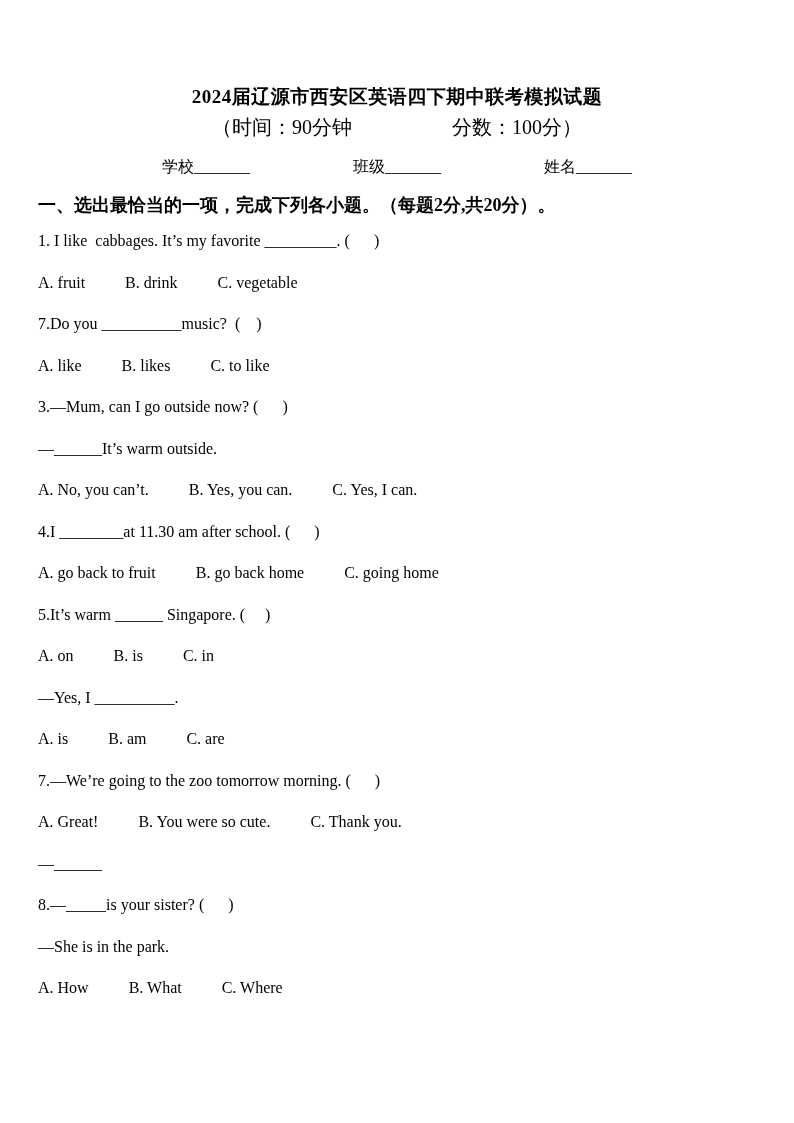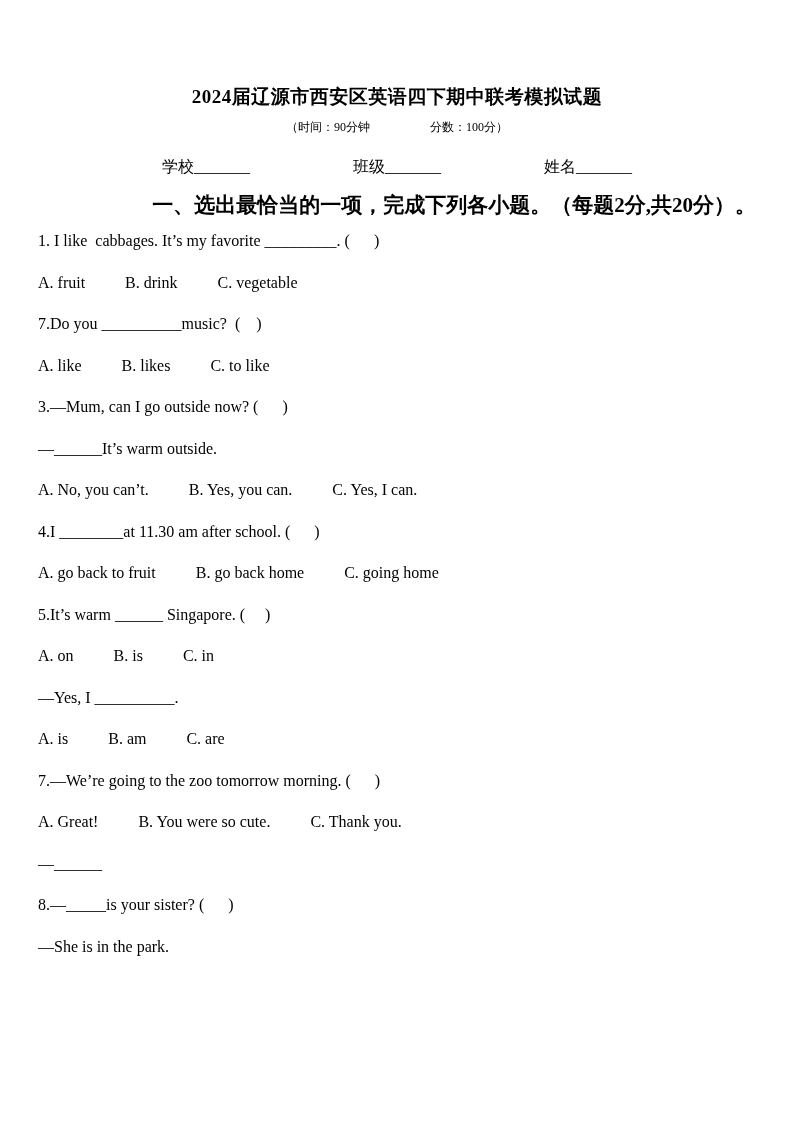--- a/index.html
+++ b/index.html
@@ -19,38 +19,37 @@
     margin: 0;
     text-align: center;
     font-size: 19px;
     font-weight: bold;
     line-height: 26px;
     letter-spacing: 0.5px;
   }
   .meta {
     margin: 6px 0 0 0;
     text-align: center;
-    font-size: 12px;
+    font-size: 20px;
     line-height: 22px;
     white-space: pre-wrap;
   }
   .fields {
     display: flex;
     justify-content: center;
     gap: 103px;
     margin-top: 18px;
     font-size: 16px;
     line-height: 22px;
   }
   .heading {
     margin: 12px 0 0 0;
-    font-size: 21px;
+    font-size: 18px;
     font-weight: bold;
     line-height: 30px;
-    text-align: right;
   }
   .line {
     margin: 0;
     font-size: 16px;
     line-height: 41.5px;
     white-space: pre-wrap;
   }
 </style>
 </head>
 <body>
@@ -80,14 +79,15 @@
   <p class="line">A. go back to fruit          B. go back home          C. going home</p>
   <p class="line">5.It’s warm ______ Singapore. (     )</p>
   <p class="line">A. on          B. is          C. in</p>
   <p class="line">—Yes, I __________.</p>
   <p class="line">A. is          B. am          C. are</p>
   <p class="line">7.—We’re going to the zoo tomorrow morning. (      )</p>
   <p class="line">A. Great!          B. You were so cute.          C. Thank you.</p>
   <p class="line">—______</p>
   <p class="line">8.—_____is your sister? (      )</p>
   <p class="line">—She is in the park.</p>
+  <p class="line">A. How          B. What          C. Where</p>
 
 </div>
 
 </body></html>

